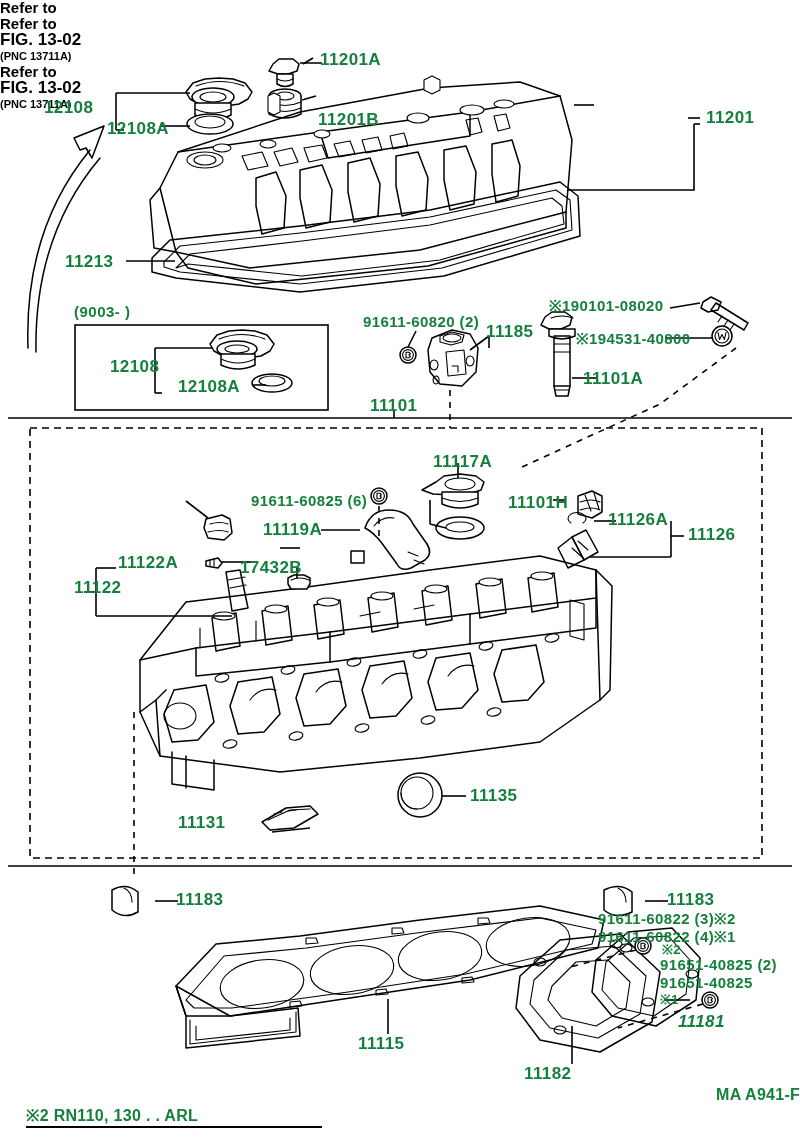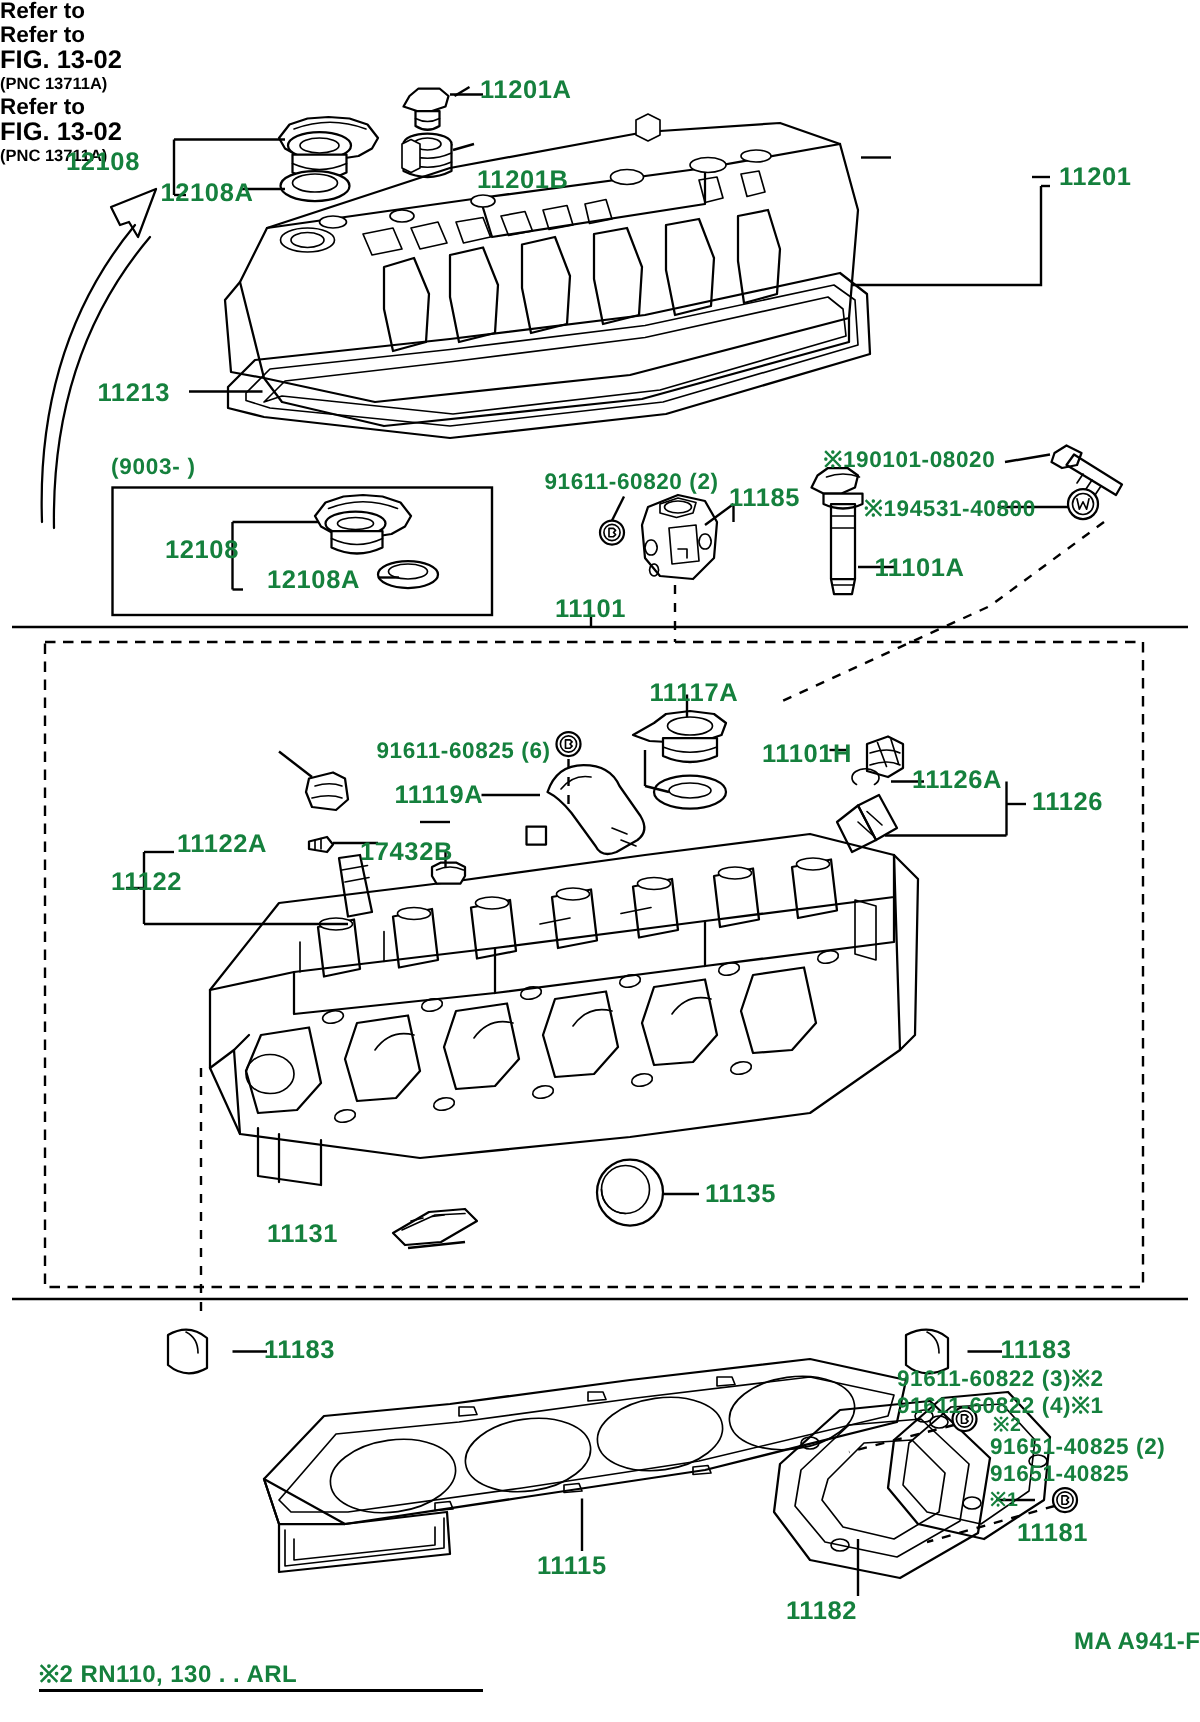--- a/index.html
+++ b/index.html
@@ -477,21 +477,21 @@
 <div class="lbl pn" style="left:433px;top:452px;">11117A</div>
 <div class="lbl pn" style="left:508px;top:473px;margin-top:20px;">11101H</div>
 <div class="lbl pn" style="left:608px;top:510px;">11126A</div>
 <div class="lbl pn" style="left:688px;top:525px;">11126</div>
 <div class="lbl pn" style="left:178px;top:813px;">11131</div>
 <div class="lbl pn" style="left:470px;top:786px;">11135</div>
 
 <div class="lbl pn" style="left:176px;top:890px;">11183</div>
 <div class="lbl pn" style="left:667px;top:890px;">11183</div>
 <div class="lbl pn" style="left:358px;top:1034px;">11115</div>
-<div class="lbl pn" style="left:678px;top:1012px;">11181</div>
+<div class="lbl pn" style="left:678px;top:1012px;font-style:italic;">11181</div>
 <div class="lbl pn" style="left:524px;top:1064px;">11182</div>
 
 <div class="lbl pn-sm" style="left:598px;top:908px;">91611-60822 (3)※2</div>
 <div class="lbl pn-sm" style="left:598px;top:926px;">91611-60822 (4)※1</div>
 <div class="lbl tiny" style="left:662px;top:940px;">※2</div>
 <div class="lbl pn-sm" style="left:660px;top:956px;">91651-40825 (2)</div>
 <div class="lbl pn-sm" style="left:660px;top:974px;">91651-40825</div>
 <div class="lbl tiny" style="left:660px;top:990px;">※1</div>
 
 <div class="lbl note" style="left:26px;top:1104px;">※2 RN110, 130 . . ARL</div>

